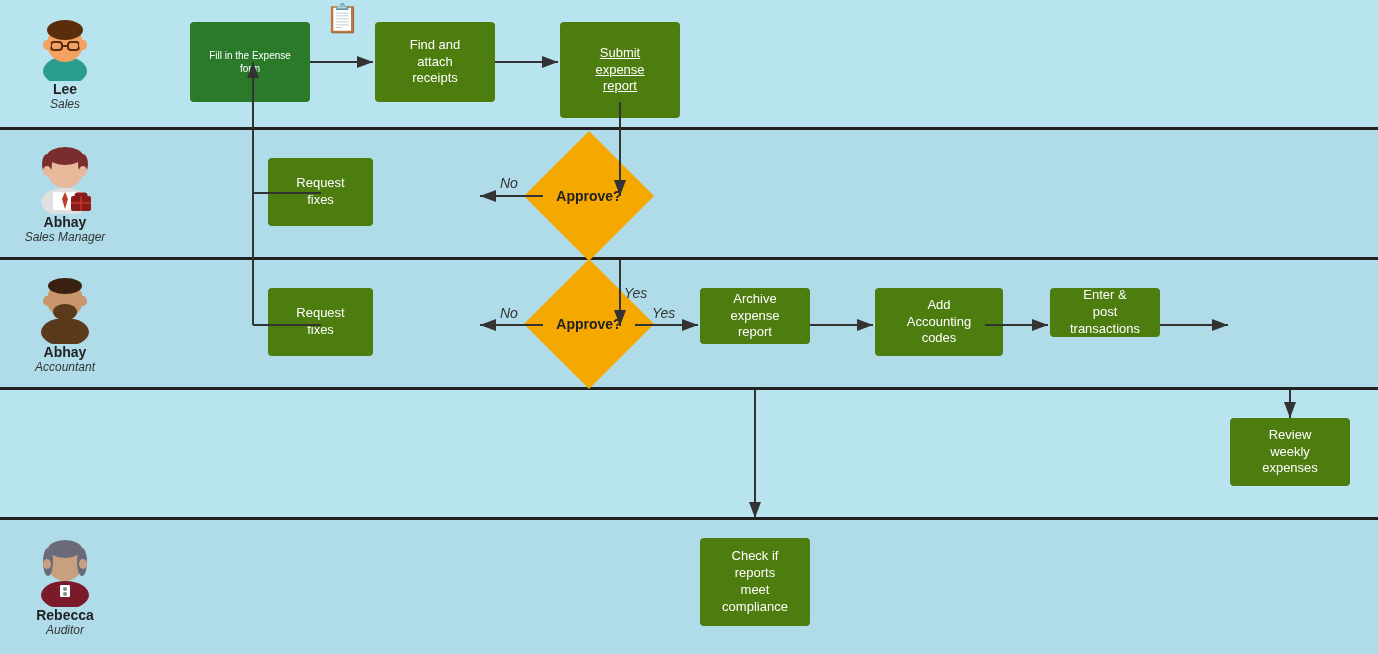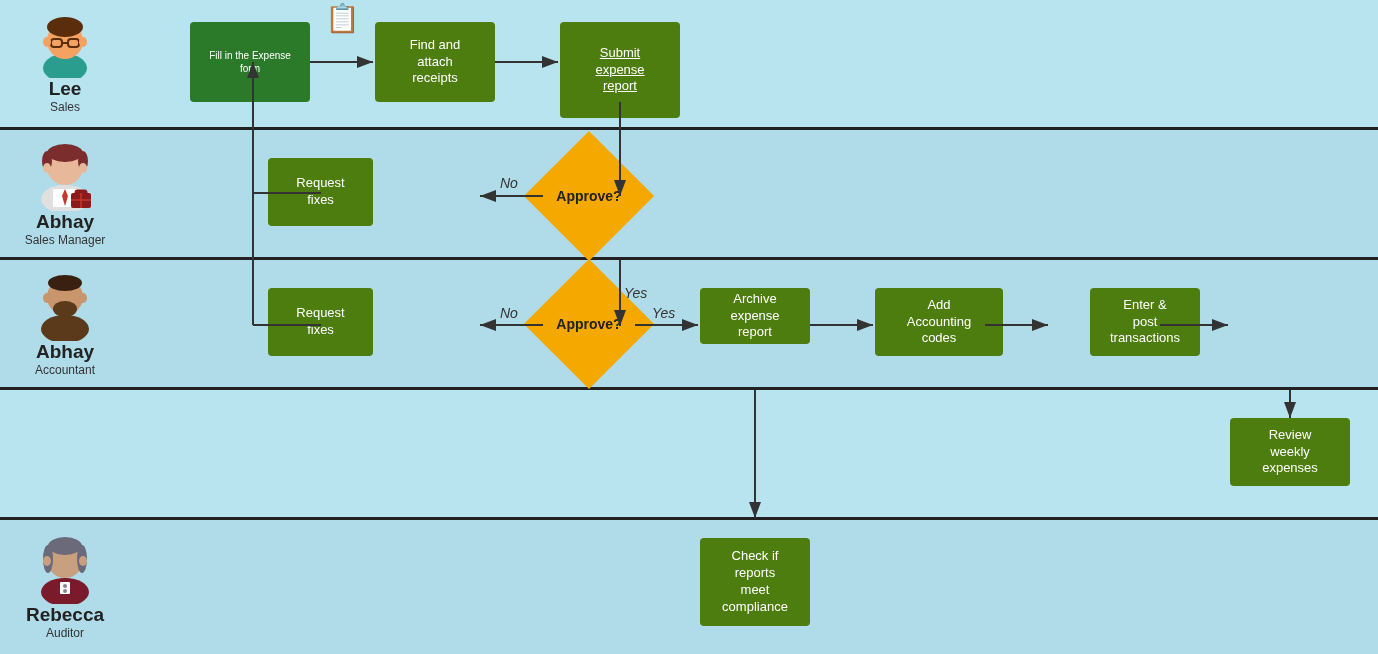--- a/index.html
+++ b/index.html
@@ -27,27 +27,28 @@
     .actor {
       display: flex;
       flex-direction: column;
       align-items: center;
       width: 130px;
       min-width: 130px;
       padding: 8px;
     }
 
     .actor-name {
-      font-size: 19px;
+      font-size: 14px;
       font-weight: bold;
       color: #222;
     }
     .actor-role {
       font-size: 12px;
       color: #333;
+      font-style: italic;
     }
 
     
     .proc-box {
       background: #4d7c0f;
       color: white;
       border-radius: 4px;
       padding: 8px 22px;
       text-align: center;
       font-size: 13px;
@@ -195,21 +196,21 @@
     </div>
 
     <div class="proc-box" style="left: 700px; top: 28px; width: 110px; height: 56px;">
       <span>Archive expense report</span>
     </div>
 
     <div class="proc-box" style="left: 875px; top: 28px; width: 128px; height: 68px;">
       <span>Add Accounting codes</span>
     </div>
 
-    <div class="proc-box" style="left: 1050px; top: 28px; width: 110px; height: 68px; margin-left: 40px;">
+    <div class="proc-box" style="left: 1050px; top: 28px; width: 110px; height: 49px;">
       <span>Enter &amp; post transactions</span>
     </div>
 
   </div>
 
   <div class="swimlane lane-charlotte" style="position: absolute; top: 390px; left: 0; width: 1378px; height: 130px;">
 
     <div class="proc-box" style="left: 1230px; top: 28px; width: 120px; height: 68px;">
       <span>Review weekly expenses</span>
     </div>

